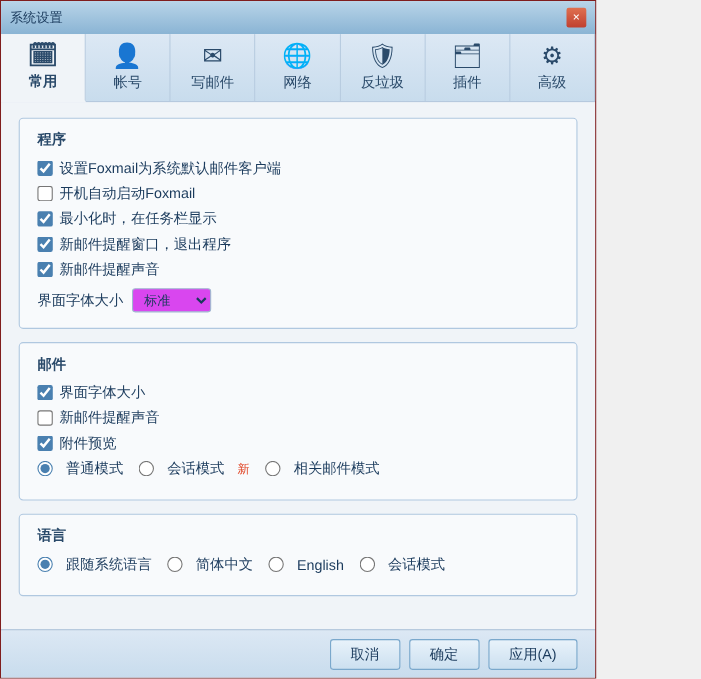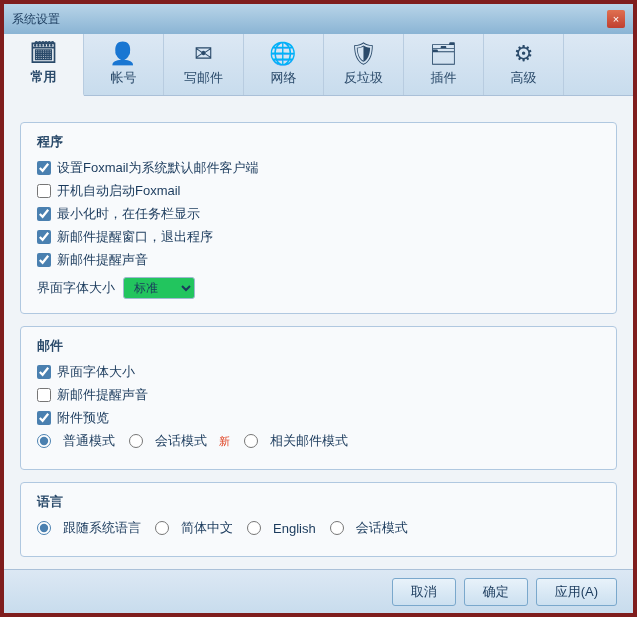--- a/index.html
+++ b/index.html
@@ -1,22 +1,22 @@
 <!DOCTYPE html>
 <html><head>
   <meta charset="utf-8">
   <style>
     * { box-sizing: border-box; margin: 0; padding: 0; font-family: "Microsoft YaHei", "SimHei", sans-serif; }
     body { width: 637px; height: 617px; background: #f0f0f0; overflow: hidden; }
 
     .window {
-      width: 637px;
+      width: 542px;
       height: 617px;
       background: #f0f4f8;
-      border: 4px solid #7f1d1d;
+      border: 1px solid #7f1d1d;
       display: flex;
       flex-direction: column;
     }
 
     .title-bar {
       height: 30px;
       background: linear-gradient(to bottom, #b8d4e8, #8ab4d4);
       display: flex;
       align-items: center;
       padding: 0 8px;
@@ -70,21 +70,21 @@
       font-weight: bold;
     }
 
     .tab-icon {
       font-size: 22px;
       line-height: 1;
     }
 
     .content-area {
       flex: 1;
-      padding: 26px 16px;
+      padding: 14px 16px;
       overflow-y: auto;
       background: #f0f4f8;
     }
 
     .section {
       border: 1px solid #b0c8e0;
       border-radius: 4px;
       padding: 10px 16px 14px;
       margin-bottom: 12px;
       background: #f8fafc;
@@ -117,21 +117,21 @@
       display: flex;
       align-items: center;
       margin-top: 8px;
       gap: 8px;
       font-size: 13px;
       color: #1a3a5c;
     }
 
     .font-size-select {
       border: 1px solid #a0b8d0;
-      background: #22c55e;
+      background: #d946ef;
       padding: 2px 20px 2px 6px;
       font-size: 12px;
       border-radius: 3px;
       appearance: auto;
       color: #1a3a5c;
     }
 
     .radio-row {
       display: flex;
       align-items: center;

